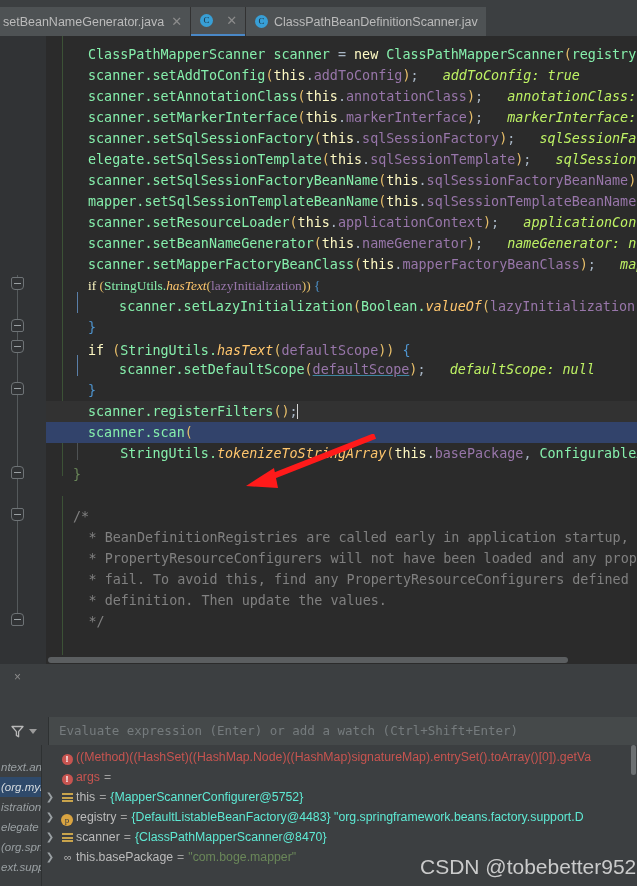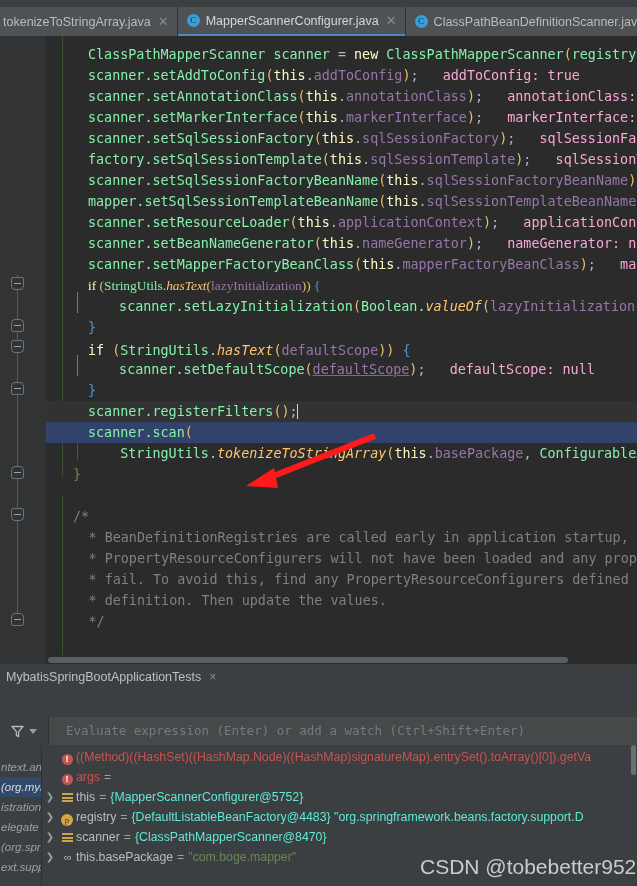--- a/index.html
+++ b/index.html
@@ -119,21 +119,21 @@
 
   
   .kw      { color: #fef9c3; }
   .cls     { color: #86efac; }
   .fld     { color: #9876aa; }
   .mth     { color: #ffc66d; font-style: italic; }
   .punc    { color: #a9b7c6; }
   .paren   { color: #e8bf6a; }
   .brace   { color: #4e94ce; }
   .brace2  { color: #6a8759; }
-  .hint    { color: #f9a8d4; }
+  .hint    { color: #bef264; font-style: italic; }
   .cmt     { color: #808080; }
   .ul      { text-decoration: underline; text-decoration-color: #3e86a0; }
   .caret {
     display: inline-block; width: 1px; height: 15px;
     background: #d4d4d4; vertical-align: -3px; margin: 0 -1px;
   }
 
   
   .arrow-svg {
     position: absolute; left: 170px; top: 398px;
@@ -184,21 +184,21 @@
     width: 0; height: 0;
     border-left: 4.5px solid transparent;
     border-right: 4.5px solid transparent;
     border-top: 5px solid #9b9b9b;
   }
   .eval-input {
     flex: 1; height: 28px; line-height: 28px;
     background: #45494a;
     color: #757b7d;
     font-size: 12.5px;
-    padding-left: 17px;
+    padding-left: 10px;
     font-family: "DejaVu Sans Mono", monospace;
     border-left: 1px solid #2e3132;
     box-sizing: border-box;
     overflow: hidden; white-space: nowrap;
   }
 
   
   .vars-panel {
     position: absolute; left: 0; top: 745px; width: 637px; height: 141px;
     background: #3c3f41;
@@ -287,27 +287,26 @@
 </style>
 </head>
 <body>
 
 <div id="root">
 
   <div class="toolbar-sliver"></div>
 
   <div class="tabbar">
     <div class="tab inactive first">
-      <span class="tab-label">tokenizeToStringArray.java</span>
+      <span class="tab-label">setBeanNameGenerator.java</span>
       <span class="tab-close">✕</span>
     </div>
     <div class="tab-sep"></div>
     <div class="tab active">
       <span class="tab-ficon">C</span>
-      <span class="tab-label">MapperScannerConfigurer.java</span>
       <span class="tab-close">✕</span>
     </div>
     <div class="tab-sep"></div>
     <div class="tab inactive">
       <span class="tab-ficon">C</span>
       <span class="tab-label">ClassPathBeanDefinitionScanner.jav</span>
     </div>
   </div>
 
   <div class="editor">
@@ -332,21 +331,21 @@
       <div class="indent-guide" style="left:31px;top:256px;height:21px;"></div>
       <div class="indent-guide" style="left:31px;top:319px;height:21px;"></div>
       <div class="indent-guide" style="left:31px;top:403px;height:21px;background:#4e5254;"></div>
 
       <div id="code-lines">
           <div class="line" style="top: 8px; padding-left: 42px;"><span class="cls">ClassPathMapperScanner scanner </span><span class="punc">= </span><span class="kw">new </span><span class="cls">ClassPathMapperScanner</span><span class="paren">(</span><span class="cls">registry</span><span class="paren">)</span></div>
           <div class="line" style="top: 29px; padding-left: 42px;"><span class="cls">scanner.setAddToConfig</span><span class="paren">(</span><span class="kw">this</span><span class="punc">.</span><span class="fld">addToConfig</span><span class="paren">)</span><span class="punc">;</span><span class="hint">   addToConfig: true</span></div>
           <div class="line" style="top: 50px; padding-left: 42px;"><span class="cls">scanner.setAnnotationClass</span><span class="paren">(</span><span class="kw">this</span><span class="punc">.</span><span class="fld">annotationClass</span><span class="paren">)</span><span class="punc">;</span><span class="hint">   annotationClass: null</span></div>
           <div class="line" style="top: 71px; padding-left: 42px;"><span class="cls">scanner.setMarkerInterface</span><span class="paren">(</span><span class="kw">this</span><span class="punc">.</span><span class="fld">markerInterface</span><span class="paren">)</span><span class="punc">;</span><span class="hint">   markerInterface: null</span></div>
           <div class="line" style="top: 92px; padding-left: 42px;"><span class="cls">scanner.setSqlSessionFactory</span><span class="paren">(</span><span class="kw">this</span><span class="punc">.</span><span class="fld">sqlSessionFactory</span><span class="paren">)</span><span class="punc">;</span><span class="hint">   sqlSessionFactory</span></div>
-          <div class="line" style="top: 113px; padding-left: 42px;"><span class="cls">factory.setSqlSessionTemplate</span><span class="paren">(</span><span class="kw">this</span><span class="punc">.</span><span class="fld">sqlSessionTemplate</span><span class="paren">)</span><span class="punc">;</span><span class="hint">   sqlSessionTempl</span></div>
+          <div class="line" style="top: 113px; padding-left: 42px;"><span class="cls">elegate.setSqlSessionTemplate</span><span class="paren">(</span><span class="kw">this</span><span class="punc">.</span><span class="fld">sqlSessionTemplate</span><span class="paren">)</span><span class="punc">;</span><span class="hint">   sqlSessionTempl</span></div>
           <div class="line" style="top: 134px; padding-left: 42px;"><span class="cls">scanner.setSqlSessionFactoryBeanName</span><span class="paren">(</span><span class="kw">this</span><span class="punc">.</span><span class="fld">sqlSessionFactoryBeanName</span><span class="paren">)</span><span class="punc">;</span></div>
           <div class="line" style="top: 155px; padding-left: 42px;"><span class="cls">mapper.setSqlSessionTemplateBeanName</span><span class="paren">(</span><span class="kw">this</span><span class="punc">.</span><span class="fld">sqlSessionTemplateBeanName</span></div>
           <div class="line" style="top: 176px; padding-left: 42px;"><span class="cls">scanner.setResourceLoader</span><span class="paren">(</span><span class="kw">this</span><span class="punc">.</span><span class="fld">applicationContext</span><span class="paren">)</span><span class="punc">;</span><span class="hint">   applicationContext:</span></div>
           <div class="line" style="top: 197px; padding-left: 42px;"><span class="cls">scanner.setBeanNameGenerator</span><span class="paren">(</span><span class="kw">this</span><span class="punc">.</span><span class="fld">nameGenerator</span><span class="paren">)</span><span class="punc">;</span><span class="hint">   nameGenerator: null</span></div>
           <div class="line" style="top: 218px; padding-left: 42px;"><span class="cls">scanner.setMapperFactoryBeanClass</span><span class="paren">(</span><span class="kw">this</span><span class="punc">.</span><span class="fld">mapperFactoryBeanClass</span><span class="paren">)</span><span class="punc">;</span><span class="hint">   mapperF</span></div>
           <div class="line" style="top: 239px; padding-left: 42px; font-family: Liberation Serif, serif;"><span class="kw">if </span><span class="paren">(</span><span class="cls">StringUtils.</span><span class="mth">hasText</span><span class="paren">(</span><span class="fld">lazyInitialization</span><span class="paren">)</span><span class="paren">) </span><span class="brace">{</span></div>
           <div class="line" style="top: 260px; padding-left: 57px;"><span class="cls">  scanner.setLazyInitialization</span><span class="paren">(</span><span class="cls">Boolean.</span><span class="mth">valueOf</span><span class="paren">(</span><span class="fld">lazyInitialization</span><span class="paren">)</span></div>
           <div class="line" style="top: 281px; padding-left: 42px;"><span class="brace">}</span></div>
           <div class="line" style="top: 304px; padding-left: 42px;"><span class="kw">if </span><span class="paren">(</span><span class="cls">StringUtils.</span><span class="mth">hasText</span><span class="paren">(</span><span class="fld">defaultScope</span><span class="paren">)</span><span class="paren">) </span><span class="brace">{</span></div>
           <div class="line" style="top: 323px; padding-left: 57px;"><span class="cls">  scanner.setDefaultScope</span><span class="paren">(</span><span class="fld ul">defaultScope</span><span class="paren">)</span><span class="punc">;</span><span class="hint">   defaultScope: null</span></div>
@@ -371,21 +370,20 @@
       </svg>
     </div>
 
     <div class="h-scroll">
       <div class="thumb"></div>
     </div>
   </div>
 
   <div class="tw-tabs">
     <div class="tw-tab">
-      <span>MybatisSpringBootApplicationTests</span>
       <span class="tw-close">×</span>
     </div>
   </div>
   <div class="tw-blank"></div>
 
   <div class="eval-bar">
     <div class="eval-tools">
       <svg width="13" height="13" viewBox="0 0 13 13">
         <path d="M1 1.5 L12 1.5 L7.6 6.6 L7.6 11.8 L5.4 10.4 L5.4 6.6 Z" fill="none" stroke="#b9b9b9" stroke-width="1.3" stroke-linejoin="round"></path>
       </svg>

